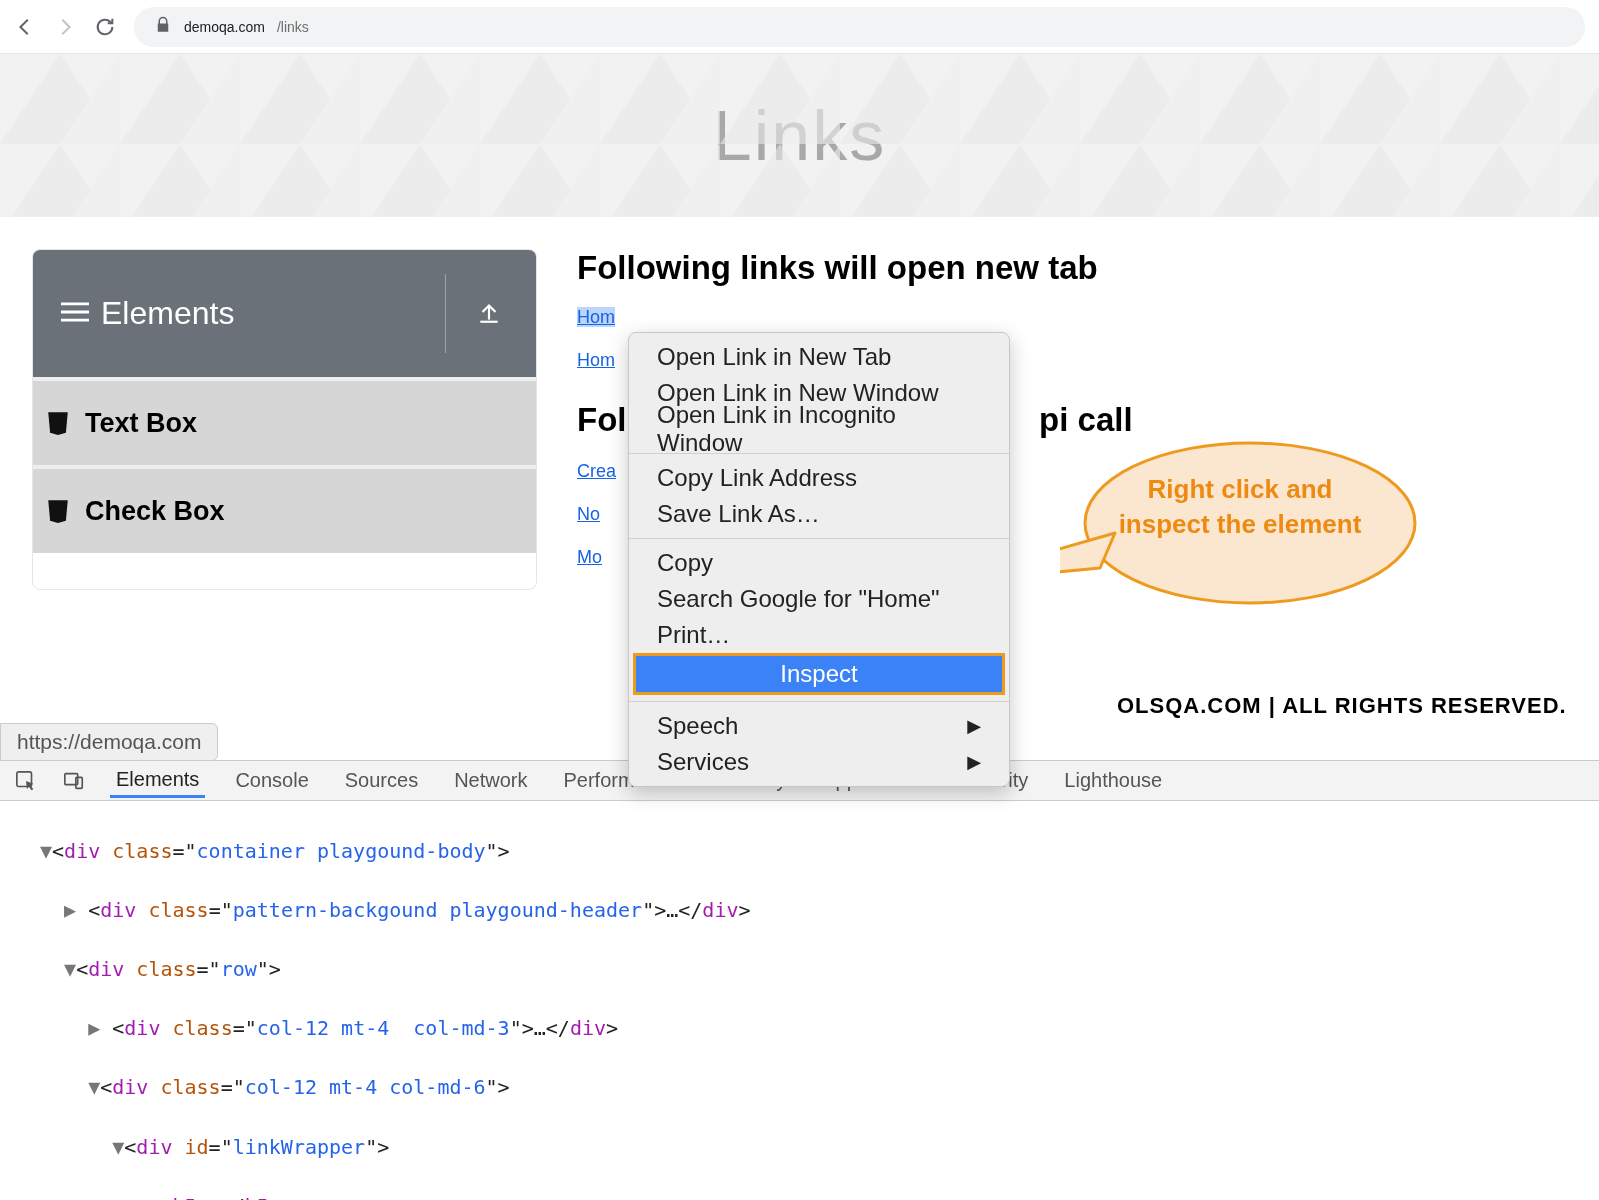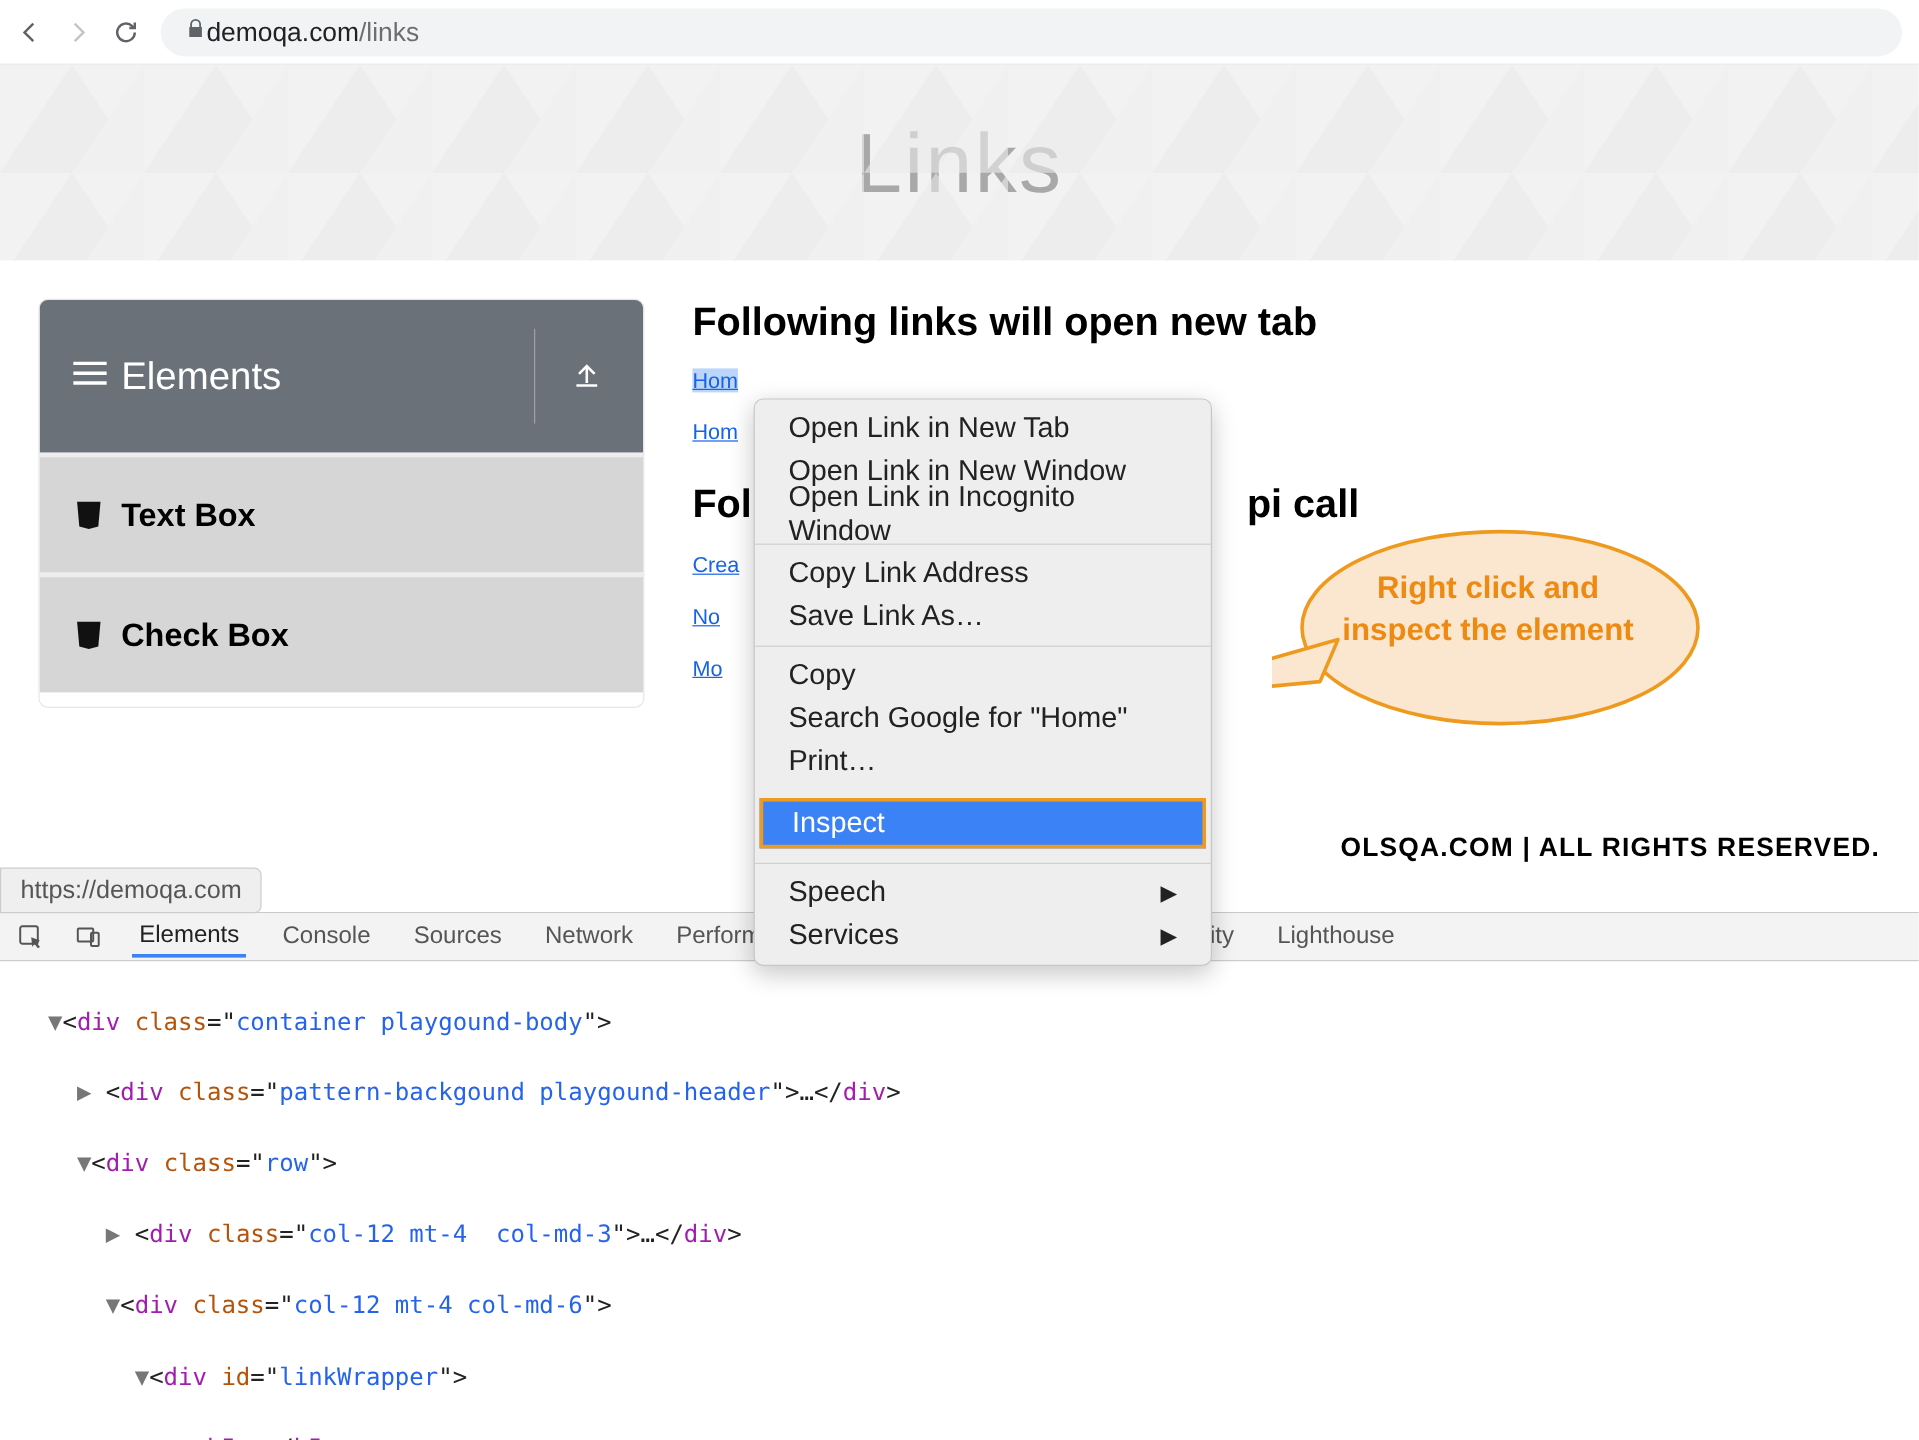--- a/index.html
+++ b/index.html
@@ -2,57 +2,57 @@
 <html><head>
 <meta charset="utf-8">
 <style>
   * { margin: 0; padding: 0; box-sizing: border-box; }
   body { font-family: -apple-system, BlinkMacSystemFont, "Segoe UI", Helvetica, Arial, sans-serif; width: 1599px; height: 1200px; overflow: hidden; background:#fff; position:relative; }
 
   
   .chrome-bar { height: 54px; display:flex; align-items:center; padding:0 14px; gap:18px; background:#fff; border-bottom:1px solid #e5e5e5; }
   .nav-icon { width:22px; height:22px; color:#5f6368; display:flex; align-items:center; justify-content:center; font-size:24px; }
   .chrome-bar .disabled { color:#bfbfbf; }
-  .address-box { flex:1; height:40px; border-radius:24px; background:#f1f3f4; display:flex; align-items:center; padding:0 20px; font-size:22px; color:#202124; }
+  .address-box { flex:1; height:40px; border-radius:24px; background:#f1f3f4; display:flex; align-items:center; padding:0 20px; gap:12px; font-size:14px; color:#202124; }
   .address-box .lock-icon { color:#5f6368; }
   .address-box .url-host { color:#202124; }
   .address-box .url-path { color:#6e6e6e; }
 
   
   .page-banner { height:163px; background:#f2f2f2; position:relative; display:flex; align-items:center; justify-content:center; overflow:hidden;}
   .banner-triangles { position:absolute; inset:0; opacity:0.6; }
   .banner-title { font-size:70px; font-weight:300; color:#a8a8a8; letter-spacing:2px; }
 
   
   .content-area { display:flex; gap:40px; padding:32px; position:relative; }
 
   
   .sidebar { width:505px; border:1px solid #e6e6e6; border-radius:8px; background:#fff; overflow:hidden; }
   .sidebar-header { background:#6b7178; height:127px; display:flex; align-items:center; padding:0 28px; color:#fff; position:relative; }
   .sidebar-header .hamburger-icon { margin-right:12px; }
   .sidebar-header .title { font-size:32px; font-weight:400; }
   .sidebar-header .divider { position:absolute; right:90px; top:24px; bottom:24px; width:1px; background:rgba(255,255,255,0.35);}
   .sidebar-header .upload-icon { position:absolute; right:34px; top:50%; transform:translateY(-50%); color:#fff; }
-  .sidebar-item { background:#d6d6d6; height:100px; display:flex; align-items:center; padding:0 28px; font-size:27px; font-weight:600; border-top:4px solid #eee; gap:14px; }
+  .sidebar-item { background:#d6d6d6; height:88px; display:flex; align-items:center; padding:0 12px; font-size:27px; font-weight:600; border-top:4px solid #eee; gap:14px; }
   .sidebar-item .item-icon { width:26px; height:26px; }
   .shield-svg { width:26px; height:26px; }
 
   
   .main-col { flex:1; position:relative; }
   .main-col h2 { font-size:33px; font-weight:800; margin-bottom:20px; }
   .link-a { display:block; font-size:18px; color:#1763e6; text-decoration:underline; margin:22px 0; }
   .link-a.highlighted { background:#bcd6fb; display:inline;}
   .main-col h2.second { margin-top:30px; }
   .footer-text { position:absolute; top:444px; left:540px; font-size:22px; font-weight:600; letter-spacing:1px; white-space:nowrap;}
 
   
   .context-menu { position:absolute; left:628px; top:332px; width:382px; background:#eeeeee; border:1px solid #c7c7c7; border-radius:8px; box-shadow:0 6px 20px rgba(0,0,0,0.22); font-size:24px; color:#222; padding:6px 0; z-index:100; }
   .ctx-item { padding:4px 28px; display:flex; align-items:center; justify-content:space-between; height:36px;}
   .ctx-sep { height:1px; background:#d0d0d0; margin:6px 0; }
-  .ctx-item.selected { background:#3b82f6; color:#fff; border:3px solid #ee9a1f; margin:12px 4px; padding:2px 24px; height:42px;}
+  .ctx-item.selected { background:#3b82f6; color:#fff; border:3px solid #ee9a1f; margin:0 4px; padding:2px 24px; height:42px;justify-content:center;}
   .ctx-arrow { font-size:18px;}
 
   
   .callout-wrap { position:absolute; left:1060px; top:428px; z-index:50; }
   .callout-svg { display:block; }
   .callout-text { position:absolute; top:44px; left:50px; width:260px; text-align:center; font-size:26px; font-weight:700; color:#ee8a12; line-height:1.35;}
 
   
   .status-tooltip { position:absolute; left:0; top:723px; background:#efefef; border:1px solid #ccc; border-radius:0 6px 6px 0; padding:6px 16px; font-size:21px; color:#555; z-index:120; }
 

